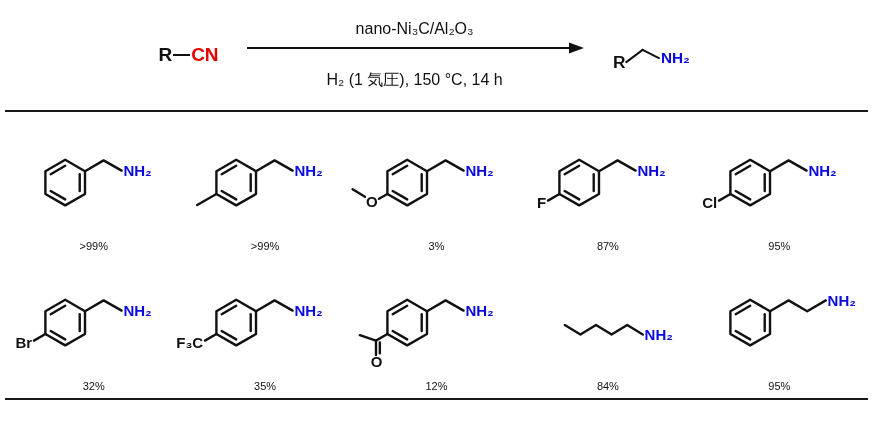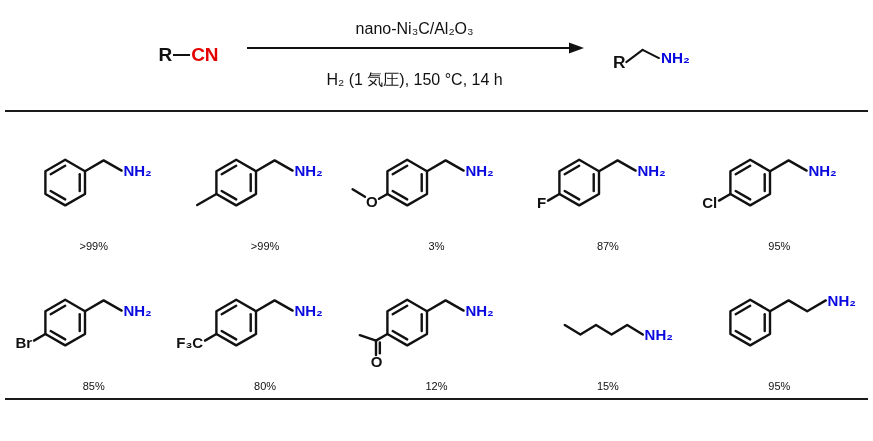--- a/index.html
+++ b/index.html
@@ -139,32 +139,32 @@
     </div>
 
     <div class="cell">
       <svg class="structure" viewBox="0 0 140 86">
         <use href="#ring"></use>
         <use href="#ch2n"></use>
         <line x1="29.5" y1="55.5" x2="20" y2="61"></line>
         <text text-anchor="end" x="18.5" y="67">Br</text>
         <text class="amine" x="94.5" y="40.5">NH₂</text>
       </svg>
-      <div class="yield">85%</div>
+      <div class="yield">32%</div>
     </div>
 
     <div class="cell">
       <svg class="structure" viewBox="0 0 140 86">
         <use href="#ring"></use>
         <use href="#ch2n"></use>
         <line x1="29.5" y1="55.5" x2="20" y2="61"></line>
         <text text-anchor="end" x="18.5" y="67">F₃C</text>
         <text class="amine" x="94.5" y="40.5">NH₂</text>
       </svg>
-      <div class="yield">80%</div>
+      <div class="yield">35%</div>
     </div>
 
     <div class="cell">
       <svg class="structure" viewBox="0 0 140 86">
         <use href="#ring"></use>
         <use href="#ch2n"></use>
         <line x1="29.5" y1="55.5" x2="20" y2="61"></line>
         <line x1="20" y1="61" x2="20" y2="73"></line>
         <line x1="23.2" y1="62.5" x2="23.2" y2="71.5"></line>
         <line x1="20" y1="61" x2="6.5" y2="56.5"></line>
@@ -174,21 +174,21 @@
       <div class="yield">12%</div>
     </div>
 
     <div class="cell">
       <svg class="structure" viewBox="0 0 140 86">
         <g transform="translate(8,8)">
           <polyline points="26,40 39,48 52,40 65,48 78,40 91,48"></polyline>
           <text class="amine" x="92.5" y="52.5">NH₂</text>
         </g>
       </svg>
-      <div class="yield">15%</div>
+      <div class="yield">84%</div>
     </div>
 
     <div class="cell">
       <svg class="structure" viewBox="0 0 140 86">
         <use href="#ring"></use>
         <polyline points="62.5,36.5 78,27.5 93.5,36.5 109,27.5"></polyline>
         <text class="amine" x="110.5" y="32">NH₂</text>
       </svg>
       <div class="yield">95%</div>
     </div>

